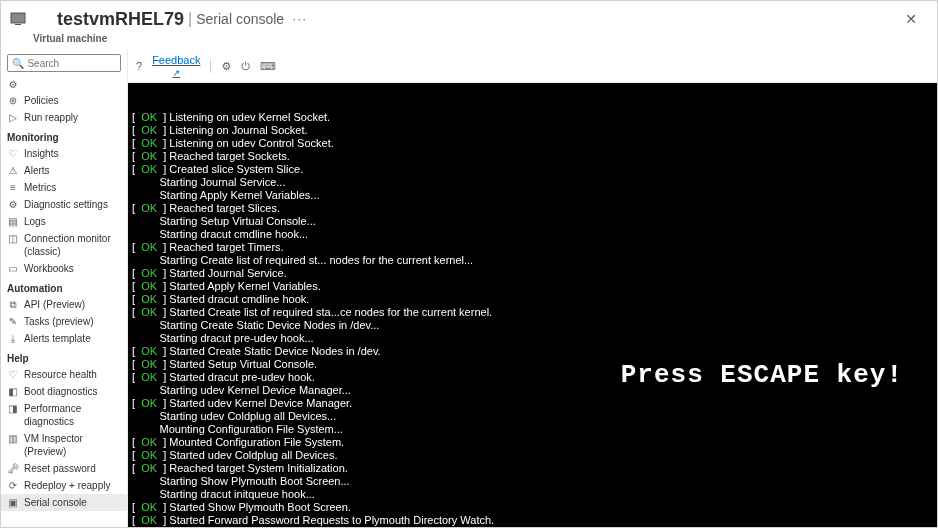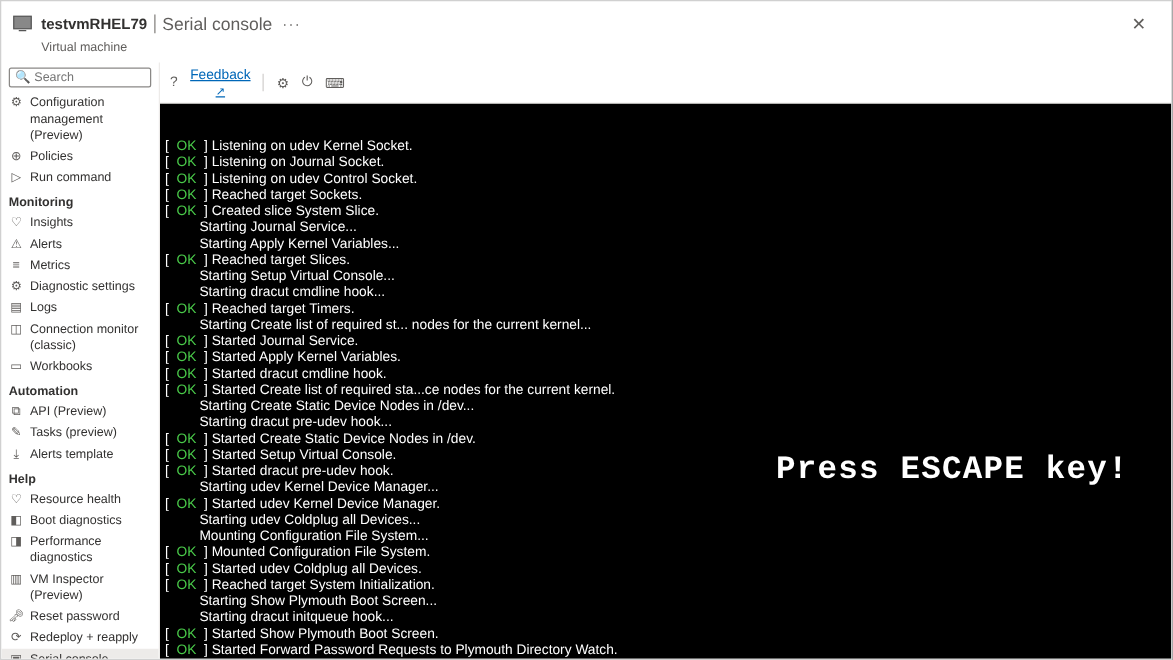--- a/index.html
+++ b/index.html
@@ -25,23 +25,24 @@
   }
   .header-icon {
     width: 18px;
     height: 18px;
     margin-right: 6px;
     display: flex;
     align-items: center;
     justify-content: center;
   }
   .header-title {
-    font-size: 12px;
+    font-size: 18px;
     font-weight: 600;
     color: #323130;
+    margin-left: 24px;
   }
   .header-pipe {
     color: #a19f9d;
     margin: 0 4px;
   }
   .header-subtitle {
     font-size: 14px;
     color: #605e5c;
     font-weight: 400;
   }
@@ -55,20 +56,21 @@
     margin-left: auto;
     font-size: 14px;
     color: #605e5c;
     padding: 4px 8px;
     cursor: pointer;
   }
   .header-sub {
     font-size: 10px;
     color: #605e5c;
     padding: 0 0 6px 32px;
+    font-weight: bold;
   }
   .main {
     display: flex;
     flex: 1;
     min-height: 0;
   }
   .sidebar {
     width: 127px;
     border-right: 1px solid #edebe9;
     display: flex;
@@ -209,29 +211,28 @@
 <div class="main">
 
   <div class="sidebar">
     <div class="search-box">
       <span class="sicon">🔍</span>
       <input type="text" placeholder="Search" style="">
     </div>
     <div id="nav-top">
         <div class="nav-item">
           <span class="nav-icon">⚙</span>
-          <span class="nav-label">Configuration management (Preview)</span>
         </div>
         <div class="nav-item">
           <span class="nav-icon">⊕</span>
           <span class="nav-label">Policies</span>
         </div>
         <div class="nav-item">
           <span class="nav-icon">▷</span>
-          <span class="nav-label">Run command</span>
+          <span class="nav-label">Run reapply</span>
         </div>
       </div>
     <div class="nav-section">Monitoring</div>
     <div id="nav-monitoring">
         <div class="nav-item">
           <span class="nav-icon">♡</span>
           <span class="nav-label">Insights</span>
         </div>
         <div class="nav-item">
           <span class="nav-icon">⚠</span>

